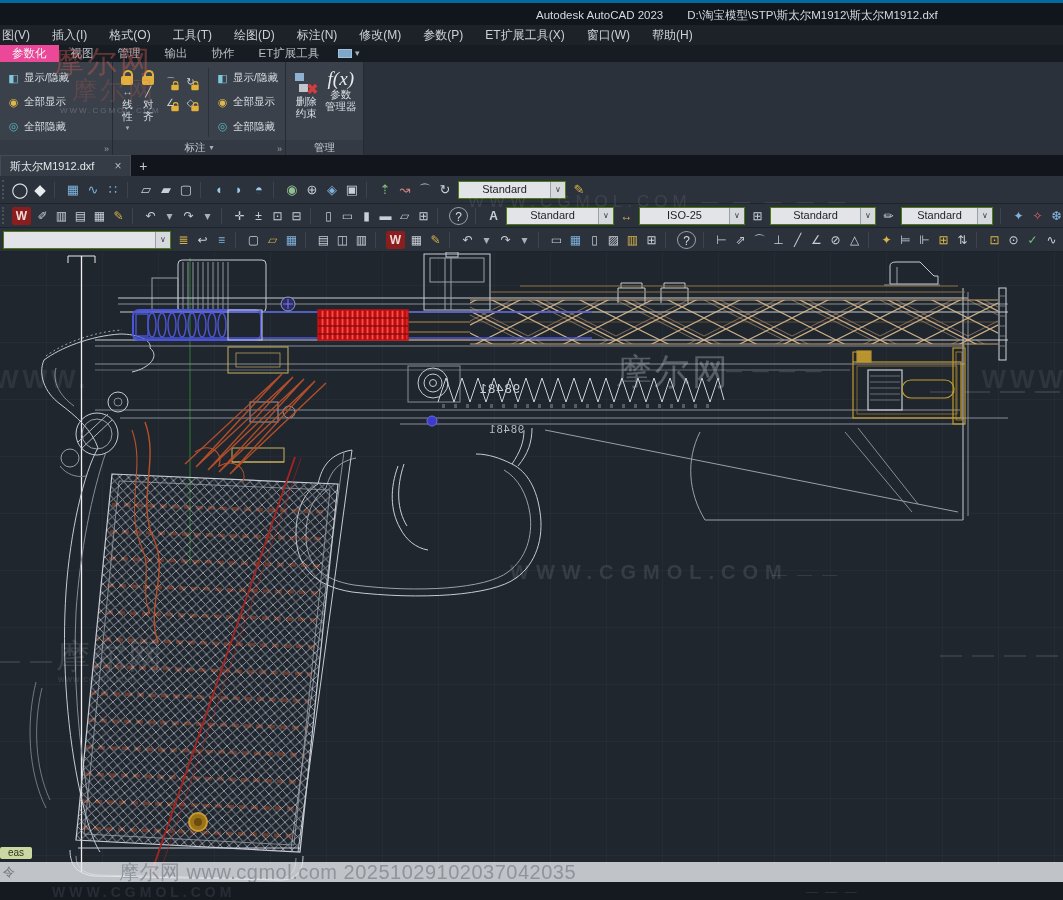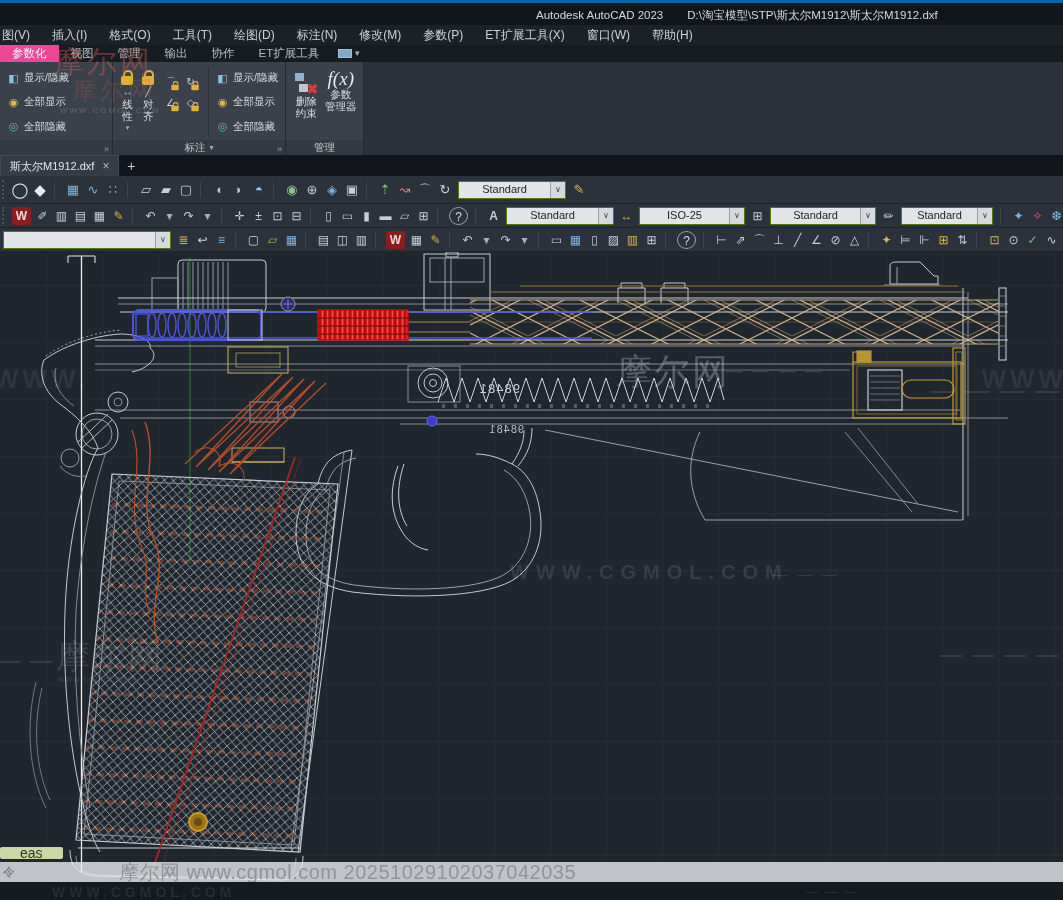--- a/index.html
+++ b/index.html
@@ -42,21 +42,21 @@
   .vdiv{width:1px;background:#2b313a;margin:3px 5px}
   .fx{font-family:"Liberation Serif",serif;font-style:italic;font-size:19px;color:#e8eaee;margin:6px 0 3px}
   .delcon-icon{position:relative;width:24px;height:20px;margin:6px 0 2px}
   .delcon-icon .sq1{position:absolute;left:1px;top:0;width:9px;height:8px;background:#8fb2d0}
   .delcon-icon .sq2{position:absolute;left:5px;bottom:1px;width:9px;height:8px;background:#c0c6cd}
   .delcon-icon .rx{position:absolute;right:0;bottom:-2px;color:#d23c3c;font-weight:bold;font-size:14px}
   .ribbon-rest{flex:1;background:#2b313a}
 
   
   .filetabs{position:absolute;top:155px;left:0;width:100%;height:21px;background:#12161c;display:flex;align-items:stretch;font-size:11px}
-  .filetab{display:flex;align-items:center;gap:8px;background:#353c46;color:#e4e7ea;padding:0 9px;border:1px solid #444b55;border-bottom:none}
+  .filetab{display:flex;align-items:center;gap:20px;background:#353c46;color:#e4e7ea;padding:0 9px;border:1px solid #444b55;border-bottom:none}
   .filetab .close{color:#b4b9c0;font-size:12px}
   .newtab{width:24px;display:flex;align-items:center;justify-content:center;color:#c8ccd2;font-size:14px}
 
   
   .toolbars{position:absolute;top:176px;left:0;width:100%}
   .tbrow{display:flex;align-items:center;background:#2b323b;border-bottom:1px solid #1e242b;padding:0 1px;overflow:hidden}
   #row1{height:28px}
   #row2{height:24px}
   #row3{height:24px}
   .tbhandle{width:5px;height:70%;border-left:2px dotted #4a515b;margin:0 3px 0 1px;flex:0 0 auto}
@@ -93,21 +93,21 @@
   #wm-ribbon2{left:72px;top:74px;font-size:25px;color:rgba(208,94,82,.22);letter-spacing:3px;z-index:5}
   #wm-ribbon-sub{left:60px;top:106px;font-size:8px;color:rgba(230,235,240,.22);letter-spacing:2px;z-index:5}
   #wm-toolbar{left:468px;top:192px;font-size:17px;letter-spacing:5px;color:rgba(255,255,255,.085);z-index:5}
 
   
   .wmbar{position:absolute;left:0;top:862px;width:100%;height:20px;background:rgba(233,236,239,.80);z-index:6;display:flex;align-items:center}
   .wmbar-text{margin-left:119px;font-size:20px;color:#8e949c;letter-spacing:.5px;white-space:nowrap}
   .bottomstrip{position:absolute;left:0;top:882px;width:100%;height:18px;background:#151a21;z-index:6}
   .strip-text{position:absolute;left:52px;top:2px;font-size:14px;font-weight:bold;letter-spacing:4px;color:rgba(205,215,225,.10)}
   .strip-dashes{position:absolute;left:806px;top:3px;font-size:12px;color:rgba(255,255,255,.10);letter-spacing:2px}
-  .eas{position:absolute;left:0;top:847px;background:#ccd8a4;color:#30351d;font-size:14px;padding:0 20px;height:12px;line-height:12px;border-radius:2px;z-index:7}
+  .eas{position:absolute;left:0;top:847px;background:#ccd8a4;color:#30351d;font-size:10px;padding:0 8px;height:12px;line-height:12px;border-radius:2px;z-index:7}
   .cmdchar{position:absolute;left:3px;top:864px;font-size:12px;color:#6e747c;z-index:7}
 </style>
 </head>
 <body>
 
 <div id="app" data-interactable="false">
 
   <div class="titlebar" data-interactable="false">
     <div class="title-text" data-interactable="false">
       <span class="app-name" data-interactable="false">Autodesk AutoCAD 2023</span><span data-interactable="false">D:\淘宝模型\STP\斯太尔M1912\斯太尔M1912.dxf</span>
@@ -292,20 +292,21 @@
       <span style="display:contents"><span class="tbicon-sep" data-interactable="false"></span><span class="tbicon" data-interactable="true" style="color: rgb(127, 178, 221);">✦</span><span class="tbicon" data-interactable="true" style="color: rgb(208, 96, 96);">✧</span><span class="tbicon" data-interactable="true" style="color: rgb(127, 178, 221);">❆</span></span>
     </div>
     <div class="tbrow" id="row3" data-interactable="false">
       <div class="combo w-layer" data-interactable="true">
         <span class="combo-value" data-interactable="false"></span>
         <span class="combo-caret" data-interactable="true">∨</span>
       </div>
       <span style="display:contents"><span class="tbicon" data-interactable="true" style="color: rgb(216, 180, 74);">≣</span><span class="tbicon" data-interactable="true">↩</span><span class="tbicon" data-interactable="true" style="color: rgb(127, 178, 221);">≡</span><span class="tbicon-sep" data-interactable="false"></span><span class="tbicon" data-interactable="true">▢</span><span class="tbicon" data-interactable="true" style="color: rgb(216, 180, 74);">▱</span><span class="tbicon" data-interactable="true" style="color: rgb(127, 178, 221);">▦</span><span class="tbicon-sep" data-interactable="false"></span><span class="tbicon" data-interactable="true">▤</span><span class="tbicon" data-interactable="true">◫</span><span class="tbicon" data-interactable="true">▥</span><span class="tbicon-sep" data-interactable="false"></span><span class="tbicon redbadge" data-interactable="true">W</span><span class="tbicon" data-interactable="true">▦</span><span class="tbicon" data-interactable="true" style="color: rgb(216, 180, 74);">✎</span><span class="tbicon-sep" data-interactable="false"></span><span class="tbicon" data-interactable="true">↶</span><span class="tbicon caret" data-interactable="true">▾</span><span class="tbicon" data-interactable="true">↷</span><span class="tbicon caret" data-interactable="true">▾</span><span class="tbicon-sep" data-interactable="false"></span><span class="tbicon" data-interactable="true">▭</span><span class="tbicon" data-interactable="true" style="color: rgb(127, 178, 221);">▦</span><span class="tbicon" data-interactable="true">▯</span><span class="tbicon" data-interactable="true">▨</span><span class="tbicon" data-interactable="true" style="color: rgb(216, 180, 74);">▥</span><span class="tbicon" data-interactable="true">⊞</span><span class="tbicon-sep" data-interactable="false"></span><span class="tbicon helpcircle" data-interactable="true">?</span><span class="tbicon-sep" data-interactable="false"></span><span class="tbicon" data-interactable="true">⊢</span><span class="tbicon" data-interactable="true">⇗</span><span class="tbicon" data-interactable="true">⌒</span><span class="tbicon" data-interactable="true">⊥</span><span class="tbicon" data-interactable="true">╱</span><span class="tbicon" data-interactable="true">∠</span><span class="tbicon" data-interactable="true">⊘</span><span class="tbicon" data-interactable="true">△</span><span class="tbicon-sep" data-interactable="false"></span><span class="tbicon" data-interactable="true" style="color: rgb(216, 180, 74);">✦</span><span class="tbicon" data-interactable="true">⊨</span><span class="tbicon" data-interactable="true">⊩</span><span class="tbicon" data-interactable="true" style="color: rgb(216, 180, 74);">⊞</span><span class="tbicon" data-interactable="true">⇅</span><span class="tbicon-sep" data-interactable="false"></span><span class="tbicon" data-interactable="true" style="color: rgb(216, 180, 74);">⊡</span><span class="tbicon" data-interactable="true">⊙</span><span class="tbicon" data-interactable="true" style="color: rgb(111, 191, 111);">✓</span><span class="tbicon" data-interactable="true">∿</span></span>
     </div>
   </div>
+  <div class="wm" id="wm-toolbar" data-interactable="false">WWW.CGMOL.COM  — — — — —</div>
 
   <div class="canvas" data-interactable="true">
     <svg width="1063" height="648" viewBox="0 0 1063 648" data-interactable="false">
       <defs>
         <pattern id="dia" width="9" height="9" patternUnits="userSpaceOnUse" patternTransform="rotate(4)">
           <path d="M0 0L9 9M9 0L0 9" stroke="#b6bdc7" stroke-width="0.9" fill="none"></path>
         </pattern>
         <pattern id="weave" width="88" height="44" patternUnits="userSpaceOnUse">
           <path d="M0 0L88 44M0 44L88 0M44 0L88 22M0 22L44 44M44 44L88 22M0 22L44 0" stroke="#d7b78c" stroke-width="1.2" fill="none"></path>
           <path d="M0 4L80 44M8 0L88 40M0 40L80 0" stroke="#c9a878" stroke-width="0.6" fill="none"></path>

